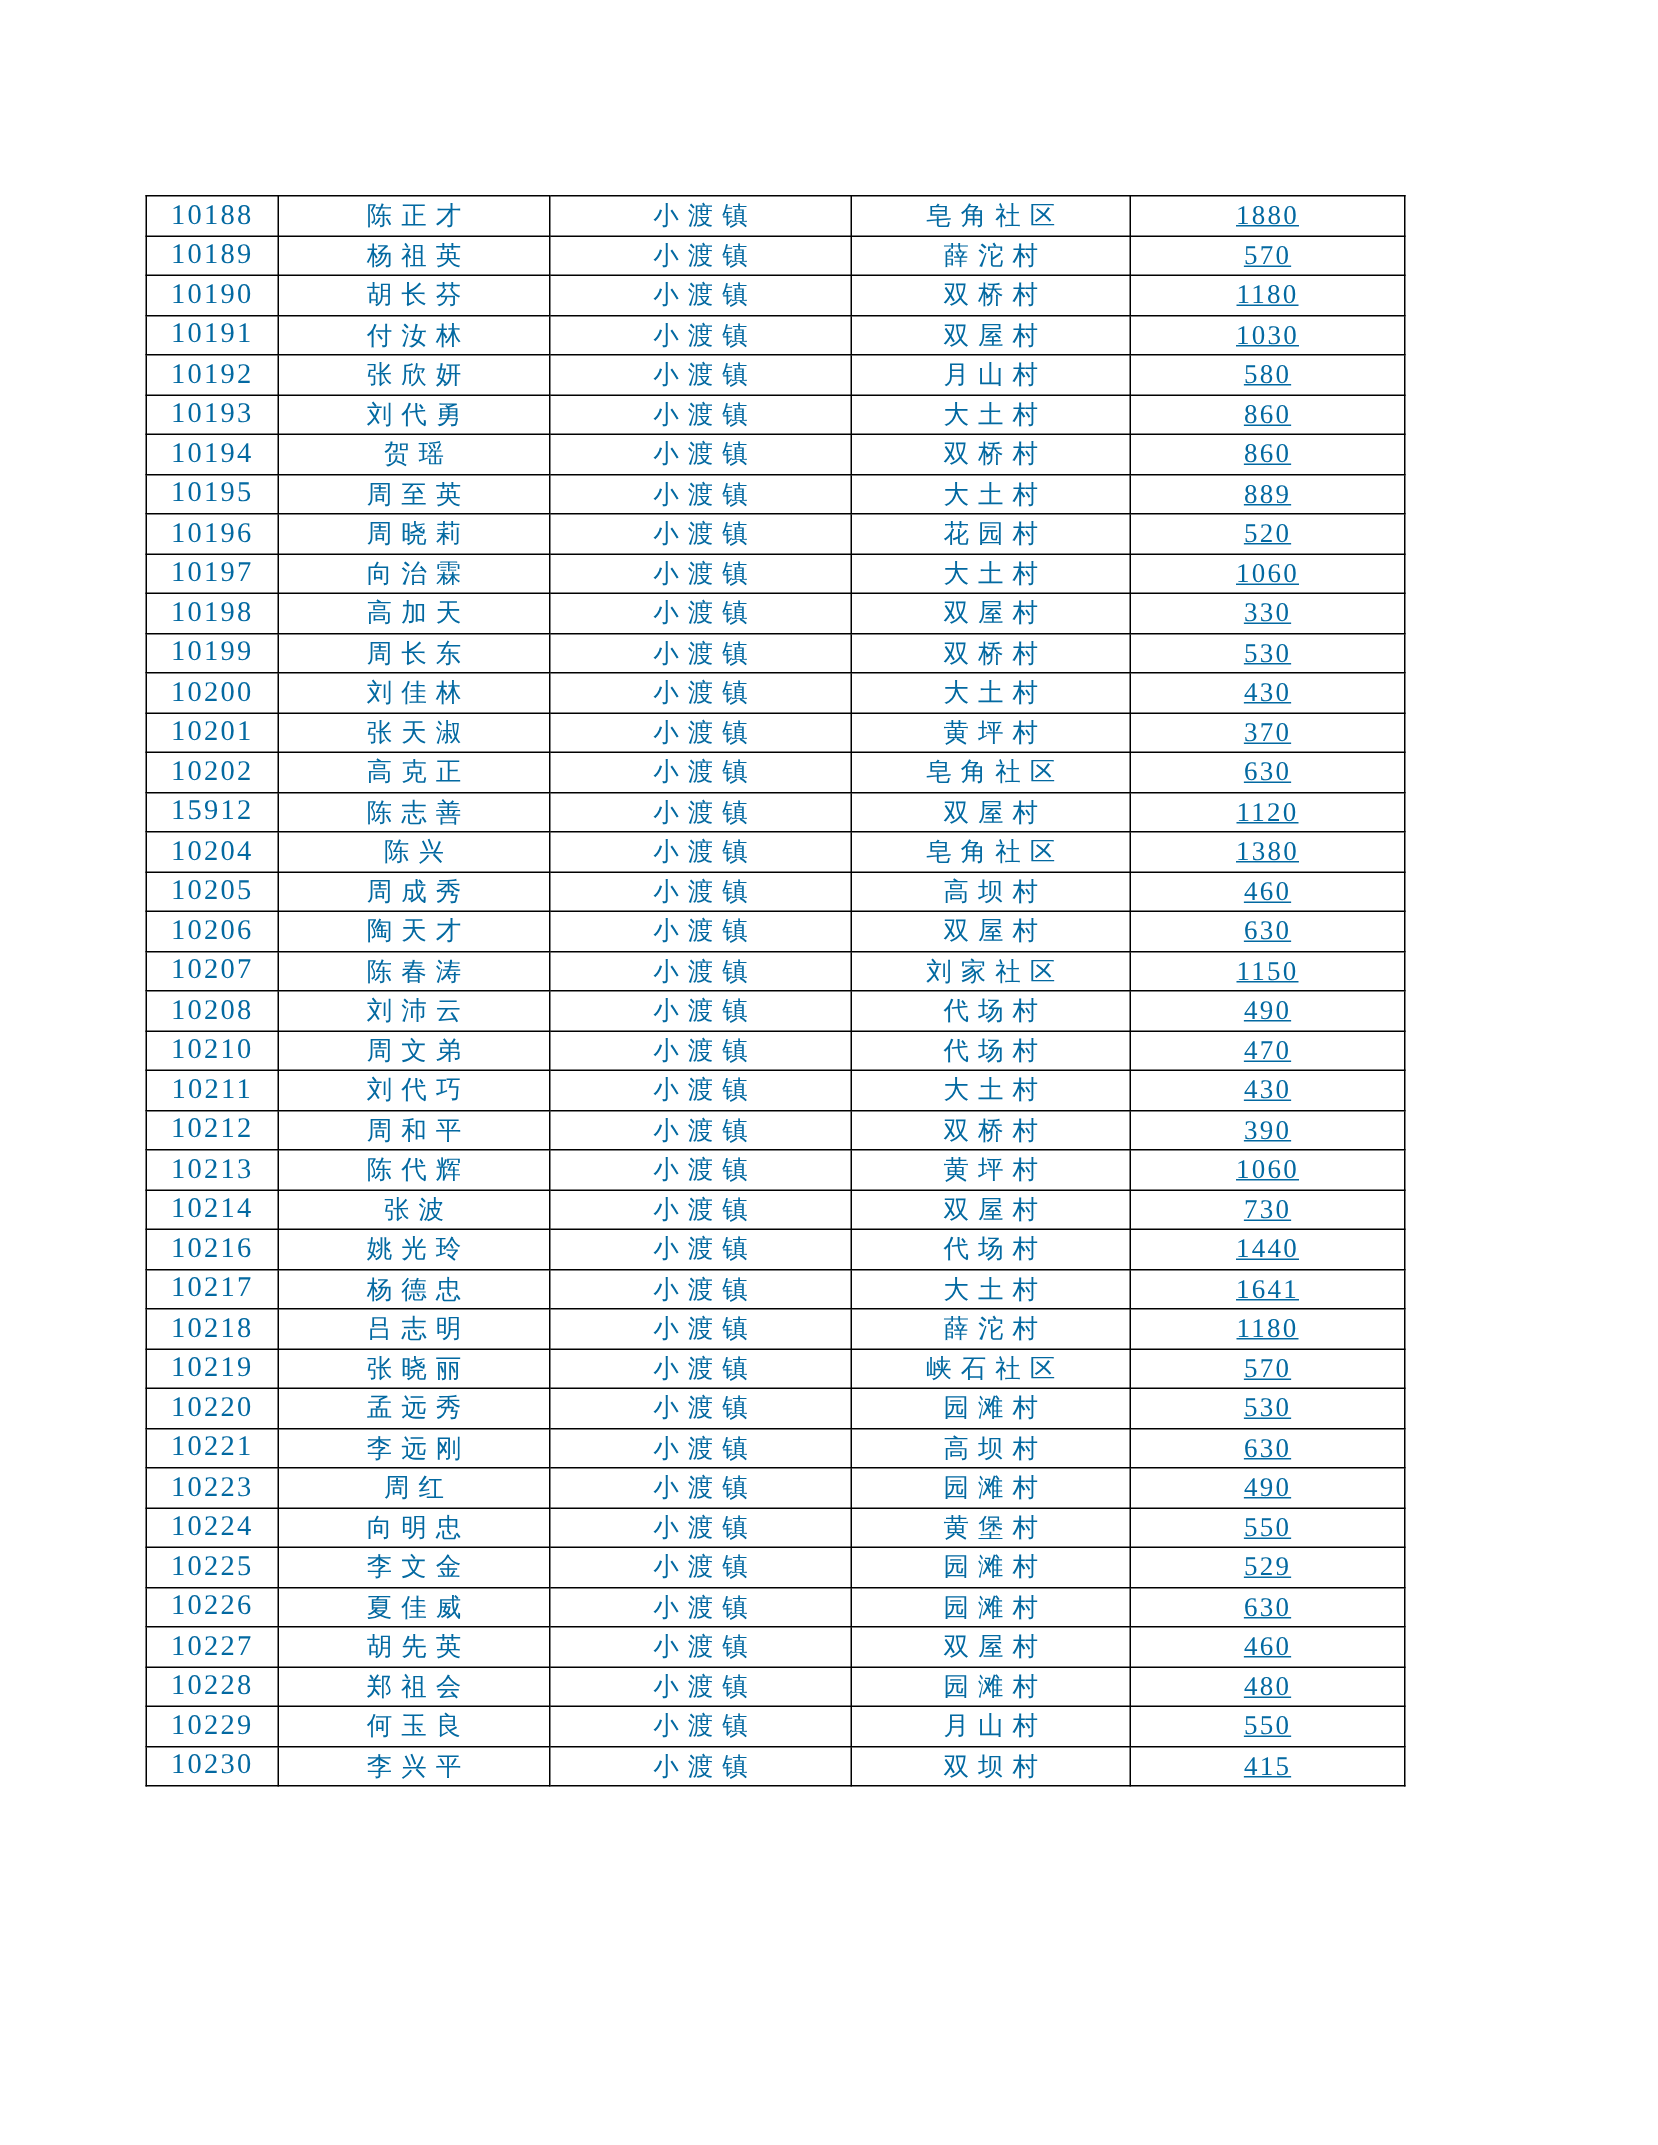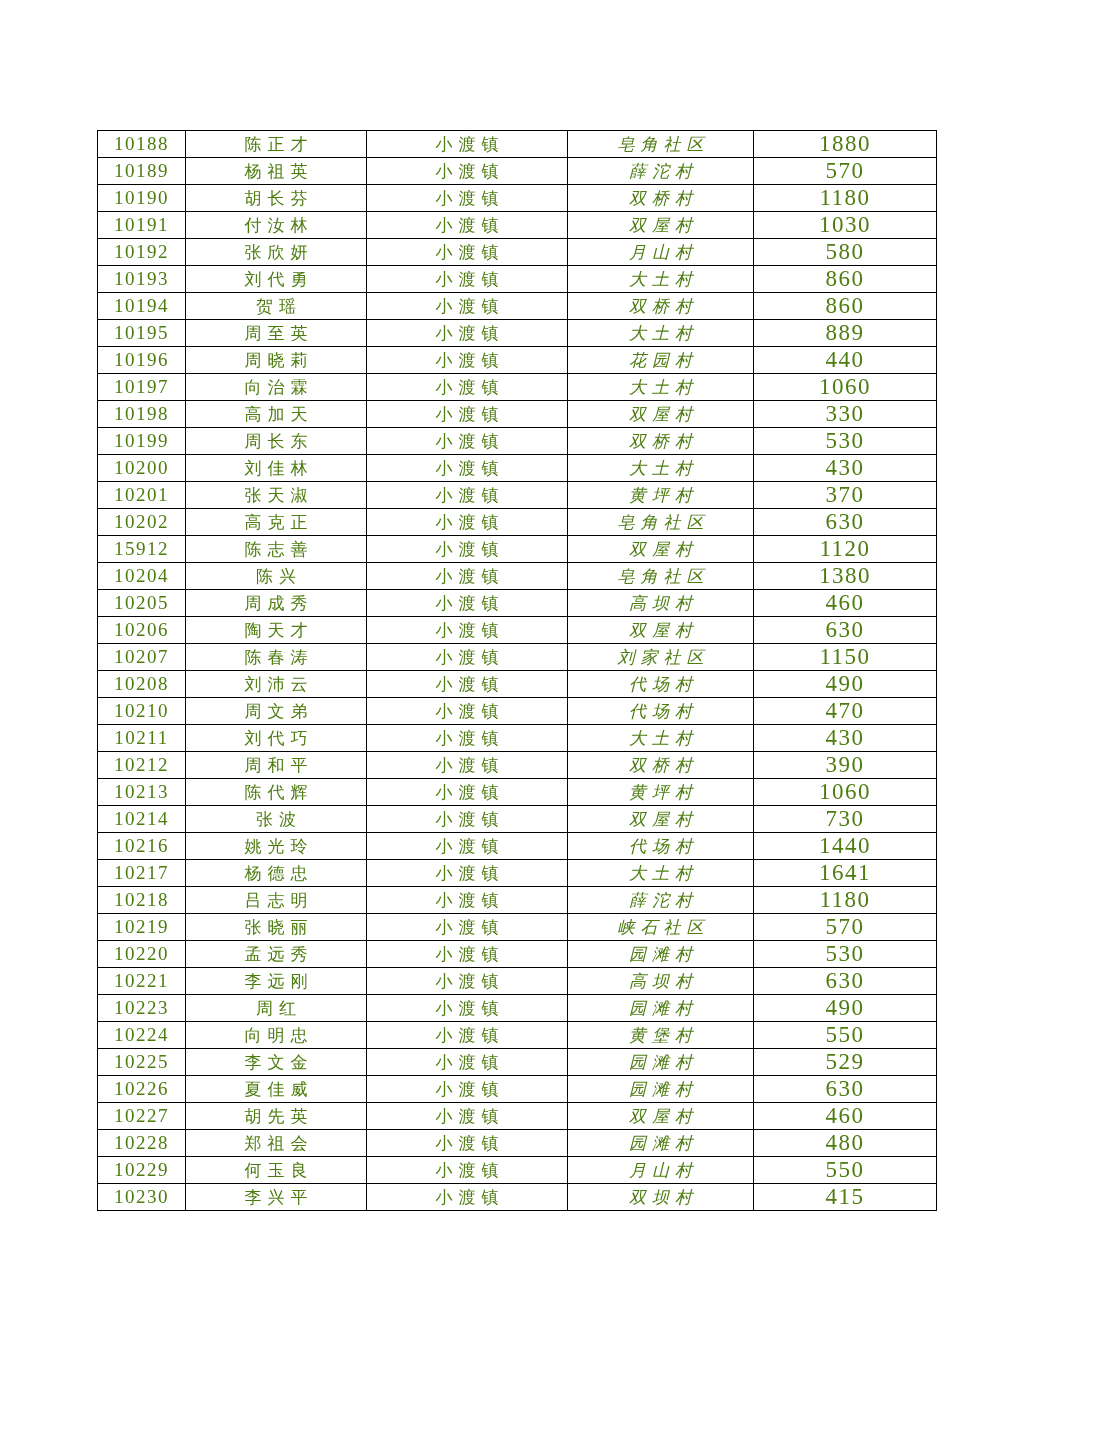--- a/index.html
+++ b/index.html
@@ -15,36 +15,36 @@
     overflow: hidden;
     font-family: "Liberation Serif", "DejaVu Serif", serif;
   }
   table.roster {
     position: absolute;
     left: 97px;
     top: 130px;
     border-collapse: collapse;
     table-layout: fixed;
     width: 834px;
-    color: #4d7c0f;
+    color: #0369a1;
   }
   table.roster td {
     border: 1.5px solid #000000;
     height: 25.5px;
     padding: 0;
     text-align: center;
     vertical-align: middle;
     overflow: hidden;
     white-space: nowrap;
   }
   td.c-id     { width: 87px;  font-size: 19px; letter-spacing: 1.5px; }
   td.c-name   { width: 180px; }
   td.c-town   { width: 200px; margin-top: 14px; }
-  td.c-village{ width: 185px; font-style: italic; }
-  td.c-amount { width: 182px; font-size: 23px; letter-spacing: 1.5px; }
+  td.c-village{ width: 185px; }
+  td.c-amount { width: 182px; font-size: 18px; letter-spacing: 1.5px; text-decoration: underline; }
   td.zh {
     font-size: 17px;
     letter-spacing: 6px;
     text-indent: 6px; 
   }
 </style>
 </head>
 <body>
 
 <div class="page">
@@ -112,21 +112,21 @@
     <td class="c-town zh">小渡镇</td>
     <td class="c-village zh">大土村</td>
     <td class="c-amount">889</td>
   </tr>
 
   <tr>
     <td class="c-id">10196</td>
     <td class="c-name zh">周晓莉</td>
     <td class="c-town zh">小渡镇</td>
     <td class="c-village zh">花园村</td>
-    <td class="c-amount">440</td>
+    <td class="c-amount">520</td>
   </tr>
 
   <tr>
     <td class="c-id">10197</td>
     <td class="c-name zh">向治霖</td>
     <td class="c-town zh">小渡镇</td>
     <td class="c-village zh">大土村</td>
     <td class="c-amount">1060</td>
   </tr>
 

